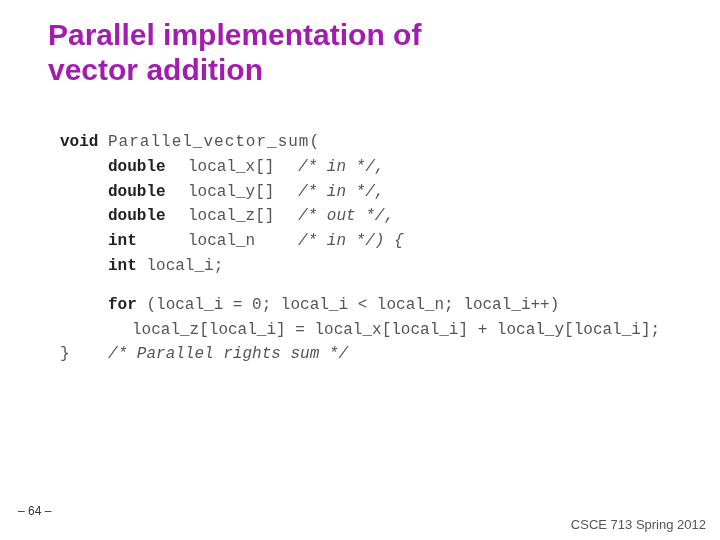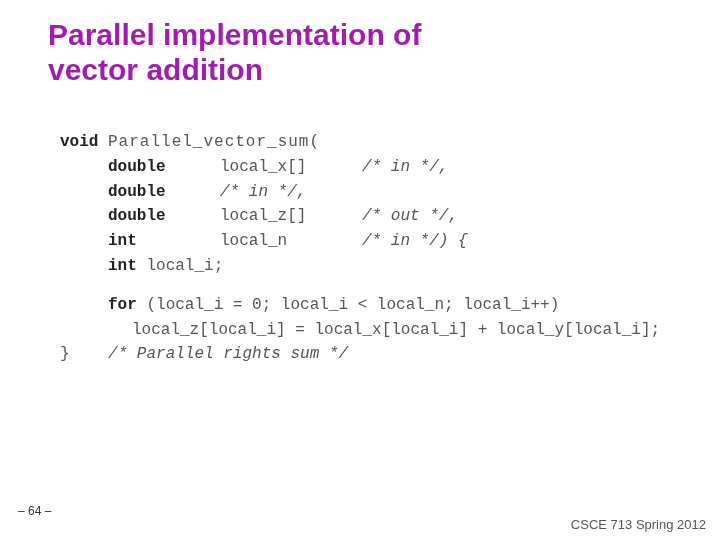--- a/index.html
+++ b/index.html
@@ -25,21 +25,21 @@
       top: 130px;
       left: 60px;
       font-family: "Courier New", Courier, monospace;
       font-size: 16px;
       line-height: 1.55;
       color: #555;
     }
     .code-block .kw { font-weight: bold; color: #222; }
     .code-block .fn { letter-spacing: 1px; }
     .code-block .param-row { display: flex; }
-    .code-block .indent-1 { padding-left: 48px; gap: 32px; }
+    .code-block .indent-1 { padding-left: 48px; }
     .code-block .indent-2 { padding-left: 72px; }
     .code-block .col-type { width: 80px; }
     .code-block .col-name { width: 110px; }
     .code-block .italic { font-style: italic; }
     .footer {
       position: absolute;
       bottom: 22px;
       left: 0;
       width: 100%;
       display: flex;
@@ -78,20 +78,21 @@
     <span> </span>
     <span class="fn">Parallel_vector_sum(</span>
   </div>
   <div class="param-row indent-1">
     <span class="kw col-type">double</span>
     <span class="col-name">local_x[]</span>
     <span class="italic">/* in  */,</span>
   </div>
   <div class="param-row indent-1">
     <span class="kw col-type">double</span>
+    <span class="col-name">local_y[]</span>
     <span class="italic">/* in  */,</span>
   </div>
   <div class="param-row indent-1">
     <span class="kw col-type">double</span>
     <span class="col-name">local_z[]</span>
     <span class="italic">/* out */,</span>
   </div>
   <div class="param-row indent-1">
     <span class="kw col-type">int</span>
     <span class="col-name">local_n</span>

